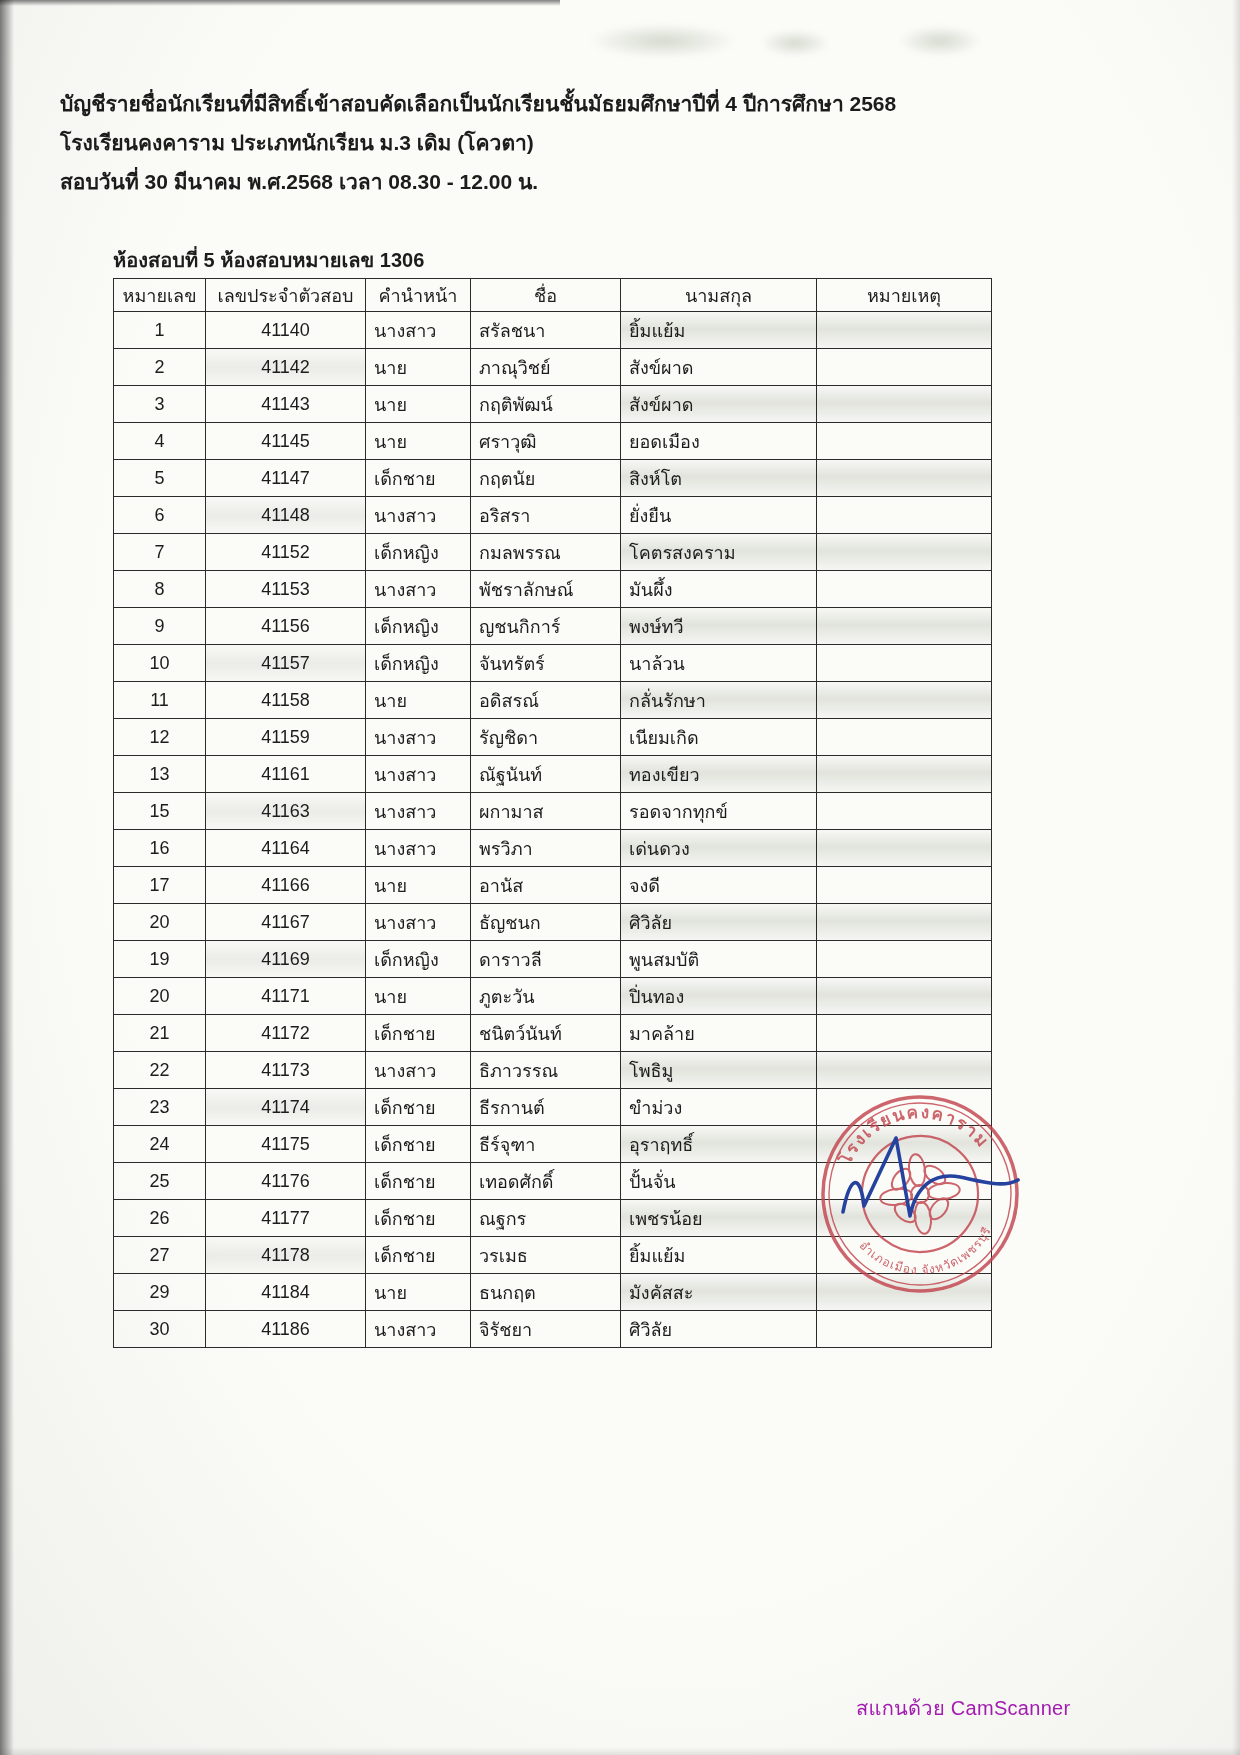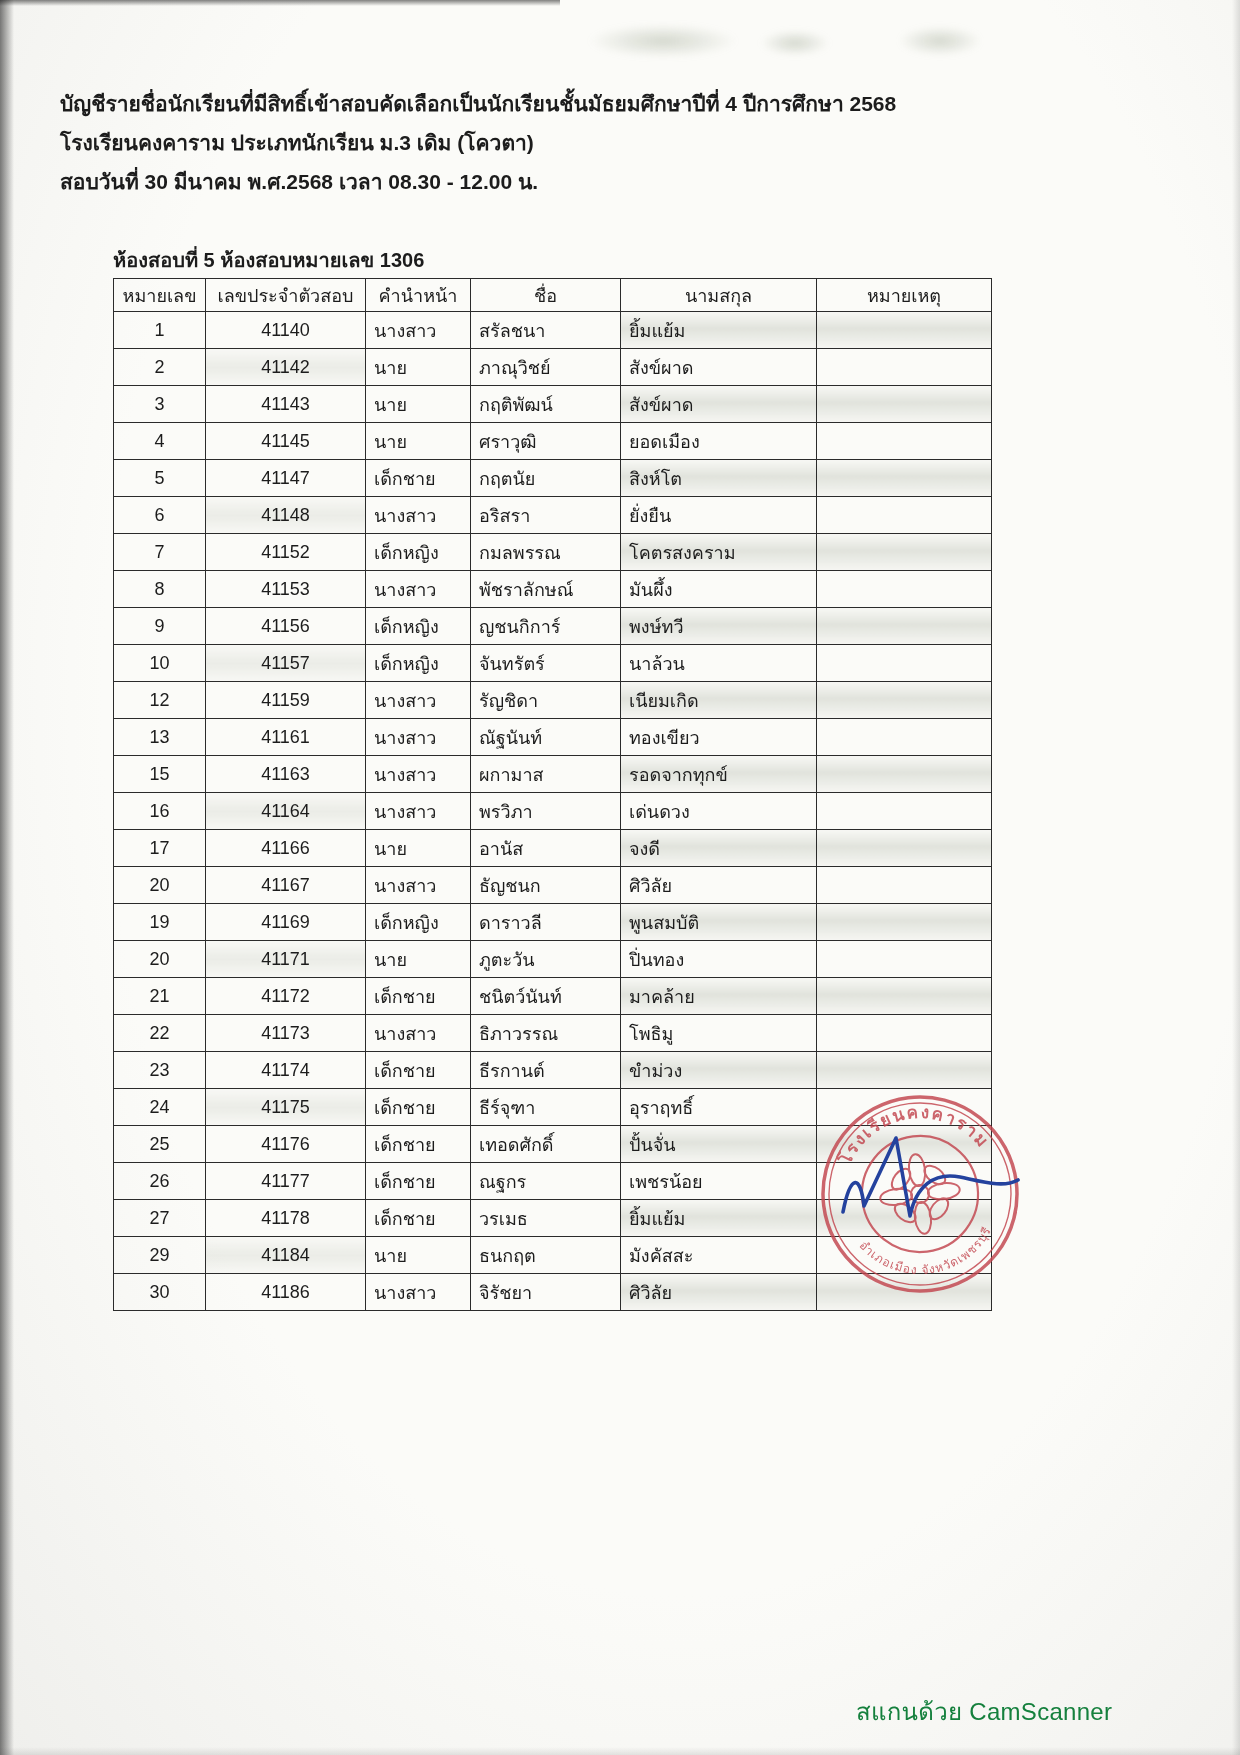--- a/index.html
+++ b/index.html
@@ -47,22 +47,22 @@
   }
   .roster tbody tr:nth-child(4n+2) .c-id {
     background:linear-gradient(to bottom, rgba(150,158,140,.03),
                rgba(150,158,140,.16) 50%, rgba(150,158,140,.03));
   }
 
   .stamp-wrap { position:absolute; left:810px; top:1084px; width:220px; height:220px;
                 opacity:.82; transform:rotate(-7deg); }
   .sig-wrap   { position:absolute; left:798px; top:1092px; width:260px; height:150px; }
 
-  .footer-label { position:absolute; left:856px; top:1692px; font-size:24px;
-                  color:#15803d; letter-spacing:.3px; }
+  .footer-label { position:absolute; left:856px; top:1692px; font-size:20px;
+                  color:#a21caf; letter-spacing:.3px; }
 </style>
 </head>
 <body>
 
 <div class="edge-left"></div>
 <div class="edge-top"></div>
 <div class="edge-right"></div>
 <div class="edge-bottom"></div>
 <div class="smudge s1"></div>
 <div class="smudge s2"></div>
@@ -170,20 +170,28 @@
       </tr>
       <tr>
         <td class="c-no">10</td>
         <td class="c-id">41157</td>
         <td class="c-prefix">เด็กหญิง</td>
         <td class="c-first">จันทรัตร์</td>
         <td class="c-last">นาล้วน</td>
         <td class="c-note"></td>
       </tr>
       <tr>
+        <td class="c-no">11</td>
+        <td class="c-id">41158</td>
+        <td class="c-prefix">นาย</td>
+        <td class="c-first">อดิสรณ์</td>
+        <td class="c-last">กลั่นรักษา</td>
+        <td class="c-note"></td>
+      </tr>
+      <tr>
         <td class="c-no">12</td>
         <td class="c-id">41159</td>
         <td class="c-prefix">นางสาว</td>
         <td class="c-first">รัญชิดา</td>
         <td class="c-last">เนียมเกิด</td>
         <td class="c-note"></td>
       </tr>
       <tr>
         <td class="c-no">13</td>
         <td class="c-id">41161</td>

